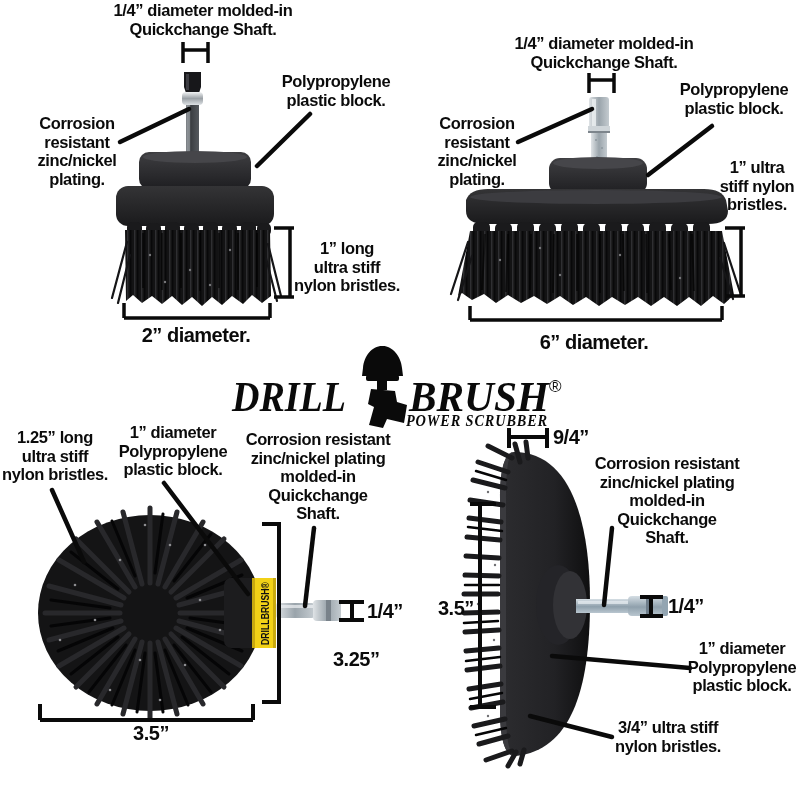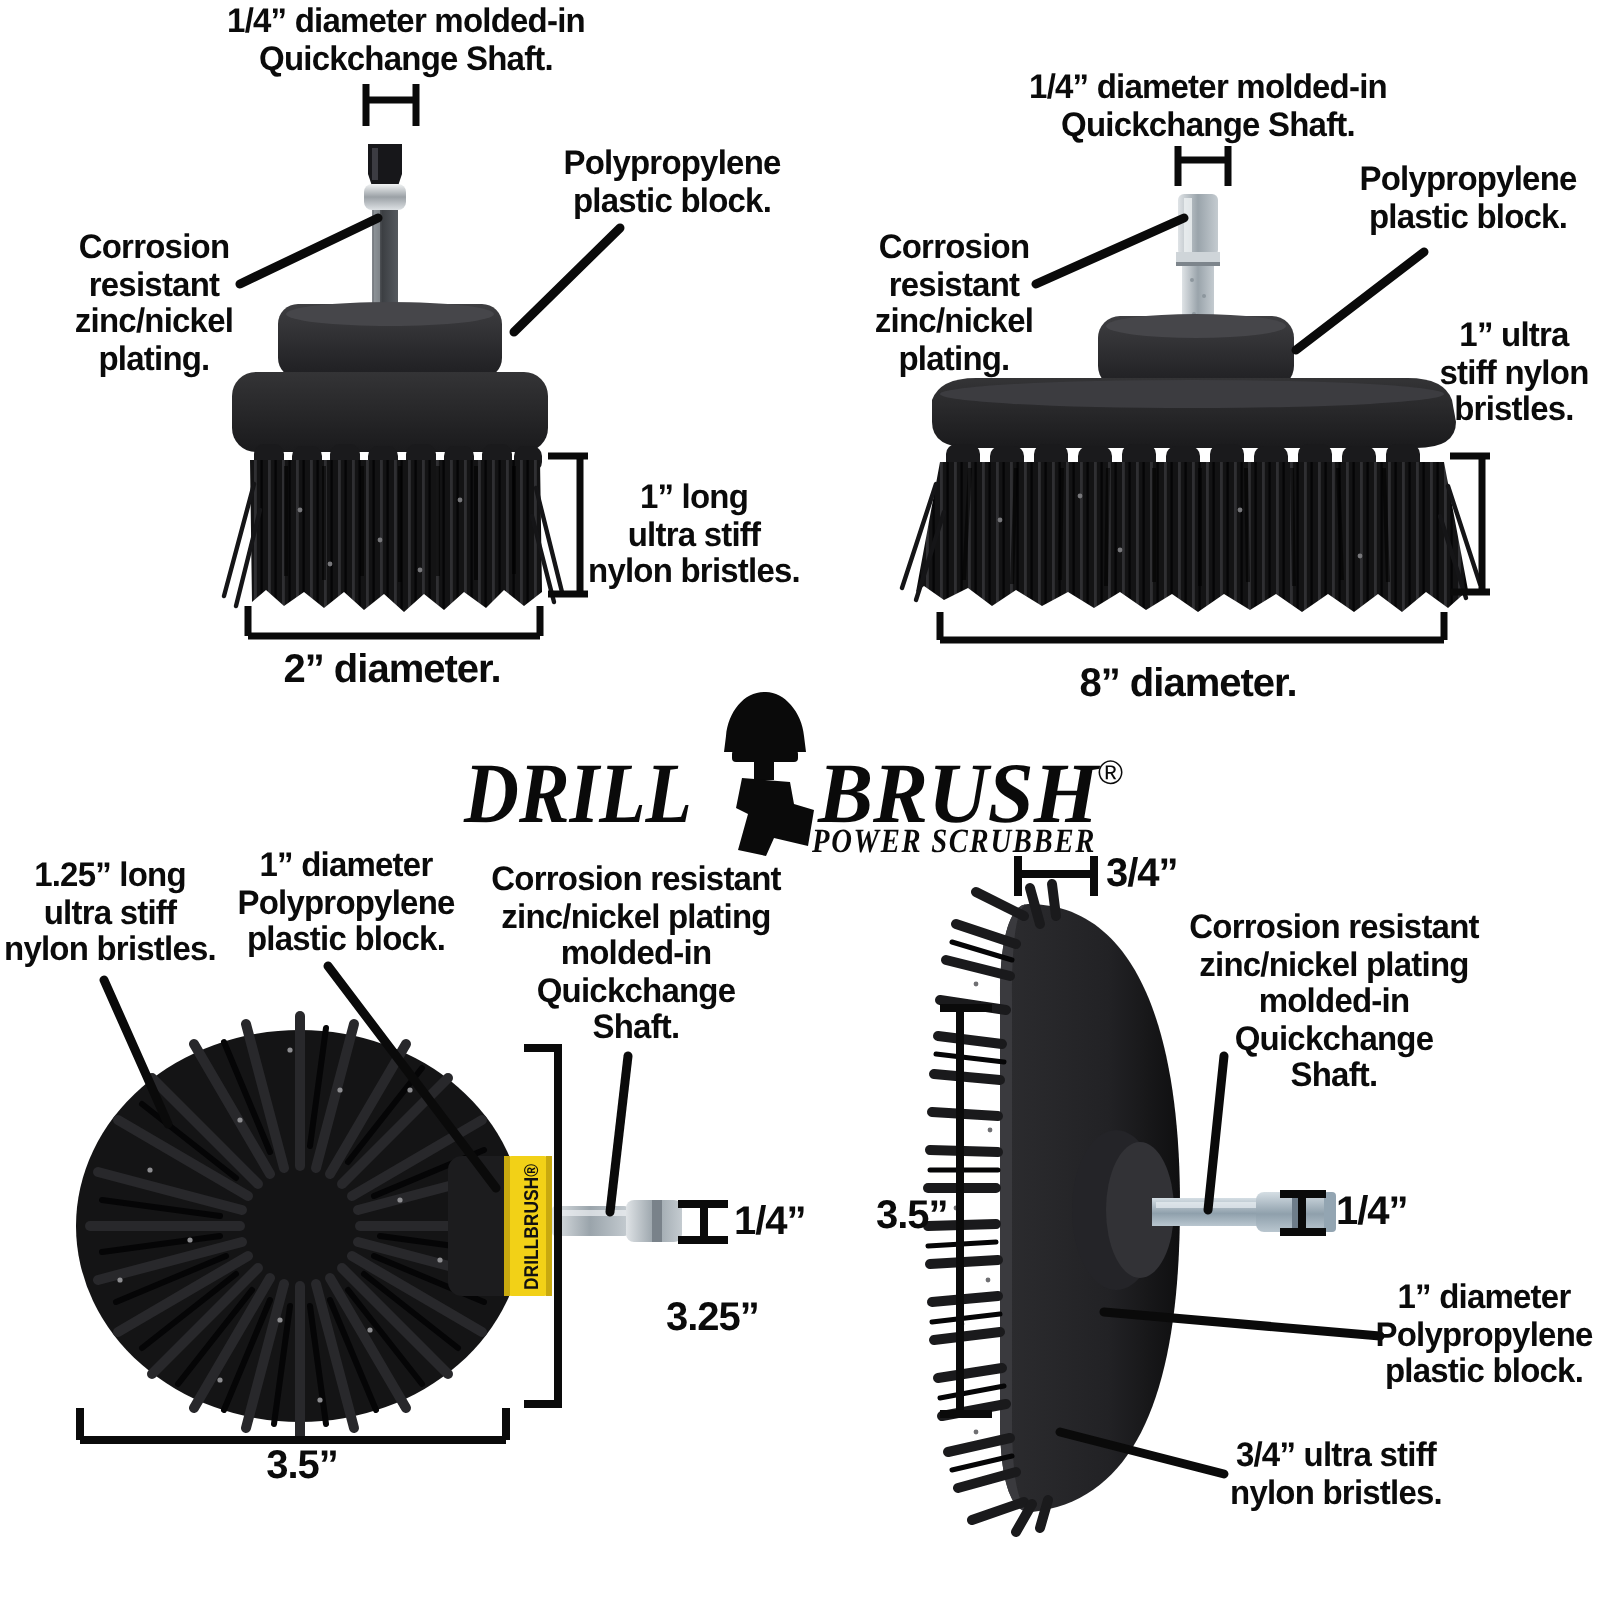--- a/index.html
+++ b/index.html
@@ -387,21 +387,21 @@
   <div>Corrosion</div>
   <div>resistant</div>
   <div>zinc/nickel</div>
   <div>plating.</div>
 </div>
 <div class="lbl" style="left:757px;top:159px;">
   <div>1” ultra</div>
   <div>stiff nylon</div>
   <div>bristles.</div>
 </div>
-<div class="dim center" style="left:594px;top:331px;">8” diameter.</div>
+<div class="dim center" style="left:594px;top:331px;">6” diameter.</div>
 
 <div class="lbl" style="left:55px;top:429px;">
   <div>1.25” long</div>
   <div>ultra stiff</div>
   <div>nylon bristles.</div>
 </div>
 <div class="lbl" style="left:173px;top:424px;">
   <div>1” diameter</div>
   <div>Polypropylene</div>
   <div>plastic block.</div>
@@ -410,21 +410,21 @@
   <div>Corrosion resistant</div>
   <div>zinc/nickel plating</div>
   <div>molded-in</div>
   <div>Quickchange</div>
   <div>Shaft.</div>
 </div>
 <div class="dim" style="left:367px;top:600px;">1/4”</div>
 <div class="dim" style="left:288px;top:648px;margin-left:45px;">3.25”</div>
 <div class="dim center" style="left:151px;top:722px;">3.5”</div>
 
-<div class="dim" style="left:553px;top:426px;">3/4”</div>
+<div class="dim" style="left:553px;top:426px;">9/4”</div>
 <div class="lbl" style="left:667px;top:455px;">
   <div>Corrosion resistant</div>
   <div>zinc/nickel plating</div>
   <div>molded-in</div>
   <div>Quickchange</div>
   <div>Shaft.</div>
 </div>
 <div class="dim" style="left:438px;top:597px;">3.5”</div>
 <div class="dim" style="left:668px;top:595px;">1/4”</div>
 <div class="lbl" style="left:742px;top:640px;">

